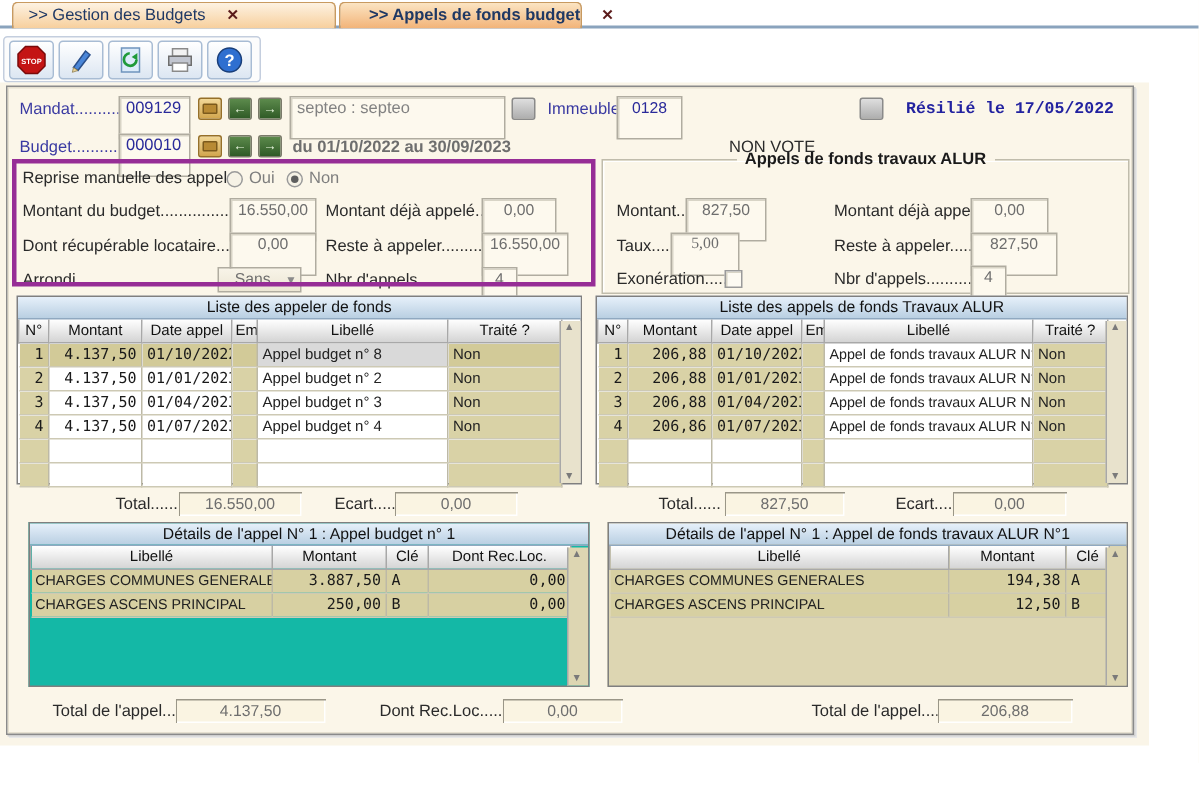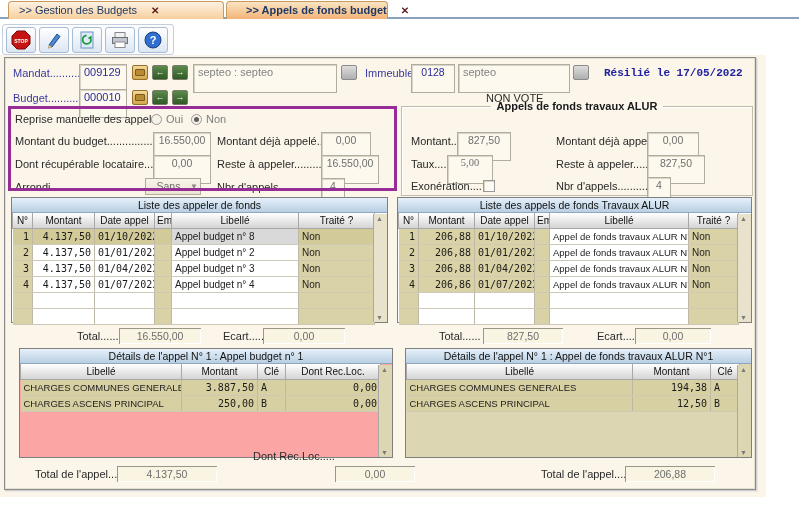--- a/index.html
+++ b/index.html
@@ -120,31 +120,31 @@
   <div class="fld" style="left:74px; top:6px; width:48px;">009129</div>
   <div class="sbtn folder" style="left:127px; top:7px;">
       <div class="folder-shape"></div>
     </div>
   <div class="sbtn arrow" style="left:147px; top:7px;"><span>←</span></div>
   <div class="sbtn arrow" style="left:167px; top:7px;"><span>→</span></div>
   <div class="fld grey" style="left:188px; top:6px; width:144px;">septeo : septeo</div>
   <div class="sbtn greybtn" style="left:336px; top:7px;"></div>
   <span class="lbl-navy" style="left:360px; top:9px;">Immeuble.......</span>
   <div class="fld ctr" style="left:406px; top:6px; width:44px; color:#2a2a9a;">0128</div>
-  <div class="fld grey" style="left:453px; top:6px; width:112px;">septeo</div>
   <div class="sbtn greybtn" style="left:568px; top:7px;"></div>
   <span class="lbl-navy bold" style="left:599px; top:9px; color:#2222a0;font-family:Liberation Mono, monospace;">Résilié le 17/05/2022</span>
 
   <span class="lbl-navy" style="left:8px; top:34px;">Budget..............</span>
   <div class="fld" style="left:74px; top:31px; width:48px;">000010</div>
   <div class="sbtn folder" style="left:127px; top:32px;">
       <div class="folder-shape"></div>
     </div>
   <div class="sbtn arrow" style="left:147px; top:32px;"><span>←</span></div>
   <div class="sbtn arrow" style="left:167px; top:32px;"><span>→</span></div>
+  <span class="lbl-grey bold" style="left:190px; top:34px; color:#6e6e6e;">du 01/10/2022 au 30/09/2023</span>
   <span class="lbl-blk" style="left:481px; top:34px;">NON VOTE</span>
 
   <span class="lbl-blk" style="left:10px; top:55px;">Reprise manuelle des appels</span>
   <div class="radio" style="left:146px; top:56px;"></div>
   <span class="lbl-grey" style="left:161px; top:55px;">Oui</span>
   <div class="radio" style="left:186px; top:56px;">
       <div class="dot"></div>
     </div>
   <span class="lbl-grey" style="left:201px; top:55px;">Non</span>
 
@@ -339,21 +339,21 @@
         <span class="up">▲</span>
         <span class="dn">▼</span>
       </div>
   </div>
 
   <span class="lbl-blk" style="left:434px; top:272px;">Total......</span>
   <div class="totfld" style="left:478px; top:270px; width:80px;">827,50</div>
   <span class="lbl-blk" style="left:592px; top:272px;">Ecart.....</span>
   <div class="totfld" style="left:630px; top:270px; width:76px;">0,00</div>
 
-  <div class="grid" style="left:14px; top:290px; width:374px; height:110px; background:#fca5a5;">
+  <div class="grid" style="left:14px; top:290px; width:374px; height:110px; background:#14b8a6;">
     <div class="grid-title">Détails de l'appel N° 1 : Appel budget n° 1</div>
     <table class="g" style="width:360px;">
       <colgroup>
           <col style="width:161px">
           <col style="width:76px">
           <col style="width:28px">
           <col style="width:95px">
         </colgroup>
       <tbody>
           <tr>
@@ -377,21 +377,21 @@
     </tbody>
       </table>
     <div class="scrollstrip" style="background:#ddd6b2;">
         <span class="up">▲</span>
         <span class="dn">▼</span>
       </div>
   </div>
 
   <span class="lbl-blk" style="left:30px; top:410px;">Total de l'appel.....</span>
   <div class="totfld" style="left:112px; top:408px; width:100px;">4.137,50</div>
-  <span class="lbl-blk" style="left:248px; top:392px;">Dont Rec.Loc.....</span>
+  <span class="lbl-blk" style="left:248px; top:410px;">Dont Rec.Loc.....</span>
   <div class="totfld" style="left:330px; top:408px; width:80px;">0,00</div>
 
   <div class="grid" style="left:400px; top:290px; width:347px; height:110px; background:#ddd6b2;">
     <div class="grid-title">Détails de l'appel N° 1 : Appel de fonds travaux ALUR N°1</div>
     <table class="g" style="width:333px;">
       <colgroup>
           <col style="width:226px">
           <col style="width:78px">
           <col style="width:29px">
         </colgroup>

